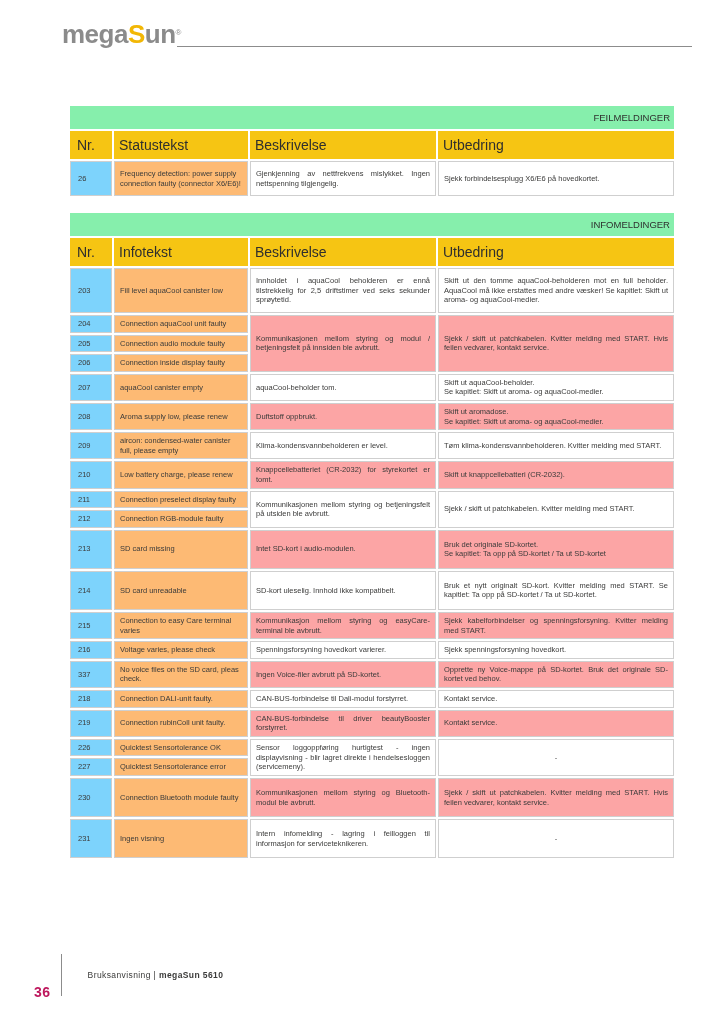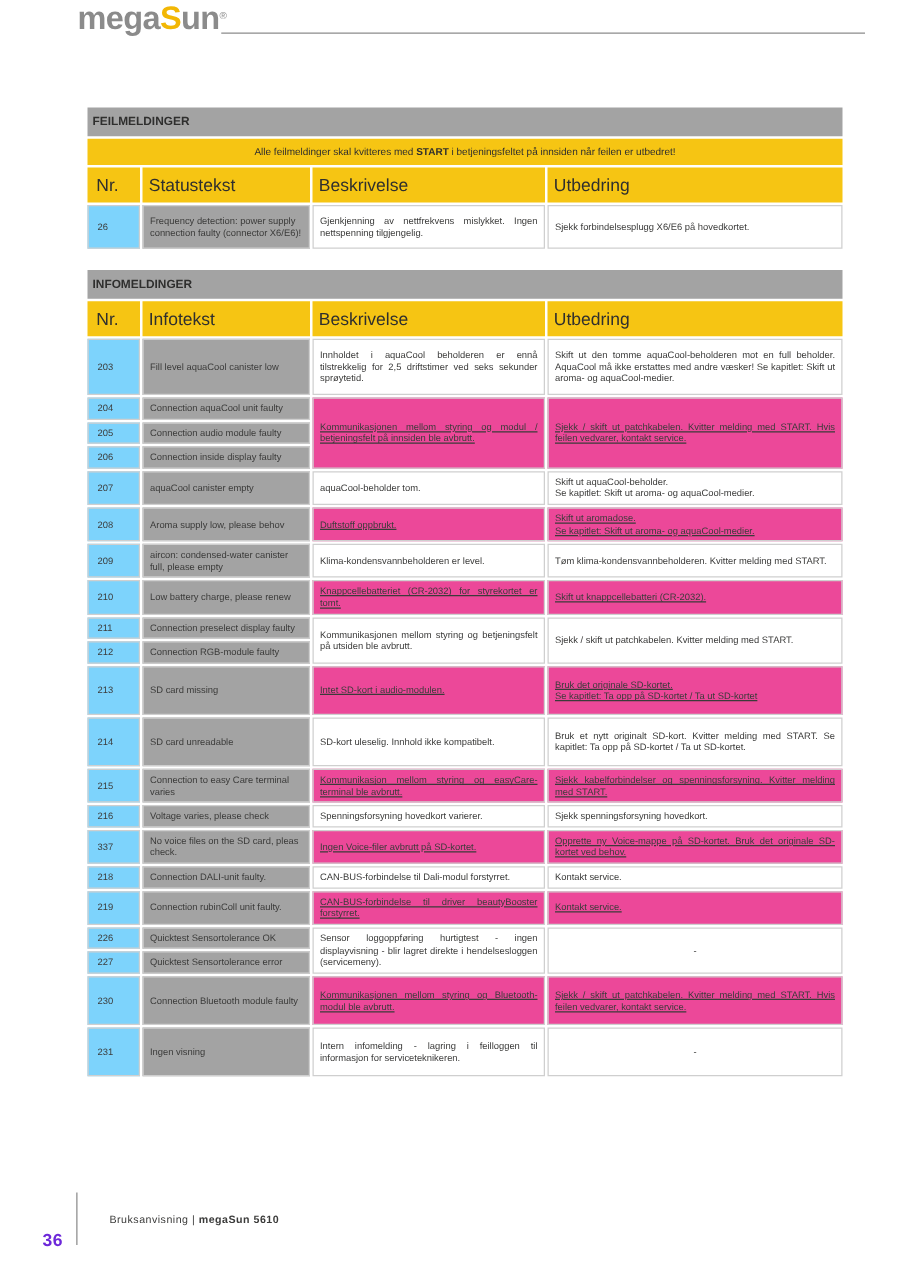--- a/index.html
+++ b/index.html
@@ -4,72 +4,72 @@
 <style>
   * { margin: 0; padding: 0; box-sizing: border-box; }
   html, body { background: #ffffff; }
   body {
     width: 724px; height: 1024px;
     font-family: "Liberation Sans", sans-serif;
     color: #3b3b3a;
     position: relative;
     overflow: hidden;
   }
-  .page { width: 724px; height: 1024px; position: relative; }
+  .page { width: 724px; height: 1024px; position: relative; padding-top: 20px; }
 
   
   .logo-row { height: 28px; margin-left: 62px; margin-right: 32px; position: relative; }
   .logo { font-weight: bold; font-size: 26px; letter-spacing: -0.5px; line-height: 28px; white-space: nowrap; display: inline-block; }
   .lg-gray { color: #8b8b8b; }
   .lg-orange { color: #f2b705; }
   .lg-reg { color: #8b8b8b; font-size: 8px; font-weight: normal; vertical-align: top; position: relative; top: -1px; }
   .logo-rule { position: absolute; left: 115px; right: 0; bottom: 1px; border-bottom: 1px solid #8c8c8c; }
 
   
   .msg-table {
     width: 608px; margin-left: 68px;
     border-collapse: separate; border-spacing: 2px;
     table-layout: fixed;
   }
   .t1 { margin-top: 56px; }
   .t2 { margin-top: 13px; }
   .msg-table td { vertical-align: middle; }
 
   td.title {
-    background: #a3a3a3; border: none;
-    text-align: left; font-weight: bold; font-size: 9.5px;
+    background: #86efac; border: none;
+    text-align: right; font-weight: normal; font-size: 9.5px;
     color: #2f2f2e; padding: 6px 4px;
   }
   td.subtitle {
     background: #f6c513; border: none;
     text-align: center; font-size: 8px; color: #2f2f2e; padding: 6px 4px;
   }
   tr.head td {
     background: #f6c513; border: none;
     font-size: 14px; color: #2f2f2e; padding: 6px 5px; text-align: left;
   }
   tr.head td.num-h { padding-left: 7px; }
 
   tr.body td {
     border: 1px solid #cfcfcf;
     background: #ffffff;
     font-size: 7.5px; line-height: 9.6px;
     padding: 3px 5px;
   }
   tr.body td.num  { background: #7dd3fc; padding-left: 7px; }
-  tr.body td.txt  { background: #a3a3a3; }
+  tr.body td.txt  { background: #fdba74; }
   tr.body td.desc, tr.body td.fix { text-align: justify; white-space: pre-line; }
-  tr.body td.alt  { background: #ec4899; text-decoration: underline; }
+  tr.body td.alt  { background: #fca5a5; }
   tr.body td.ctr  { text-align: center; }
   tr.pad6 > td { padding-top: 7px; padding-bottom: 7px; }
   tr.pad8 > td { padding-top: 9px; padding-bottom: 9px; }
 
   
   .footer { position: absolute; left: 34px; top: 950px; display: flex; align-items: center; }
-  .page-num { font-size: 14px; font-weight: bold; color: #6d28d9; letter-spacing: 0.5px; margin-top: 34px; }
+  .page-num { font-size: 14px; font-weight: bold; color: #be185d; letter-spacing: 0.5px; margin-top: 34px; }
   .footer-divider { width: 1px; height: 42px; background: #8c8c8c; margin-left: 10px; margin-right: 11px; }
   .doc-title { font-size: 8.5px; letter-spacing: 0.4px; color: #3b3b3a; margin-left: 15px; }
   .doc-title b { letter-spacing: 0.4px; }
 </style>
 </head>
 <body>
 
 <div class="page">
 
   <header class="logo-row">
@@ -81,23 +81,20 @@
     <colgroup>
         <col style="width:42px">
         <col style="width:134px">
         <col style="width:186px">
         <col>
       </colgroup>
     <tbody>
         <tr>
       <td colspan="4" class="title">FEILMELDINGER</td>
     </tr>
-    <tr>
-      <td colspan="4" class="subtitle"><span>Alle feilmeldinger skal kvitteres med </span><b>START</b><span> i betjeningsfeltet på innsiden når feilen er utbedret!</span></td>
-    </tr>
     <tr class="head">
       <td class="num-h">Nr.</td>
       <td>Statustekst</td>
       <td>Beskrivelse</td>
       <td>Utbedring</td>
     </tr>
     <tr class="body pad6">
       <td class="num">26</td>
       <td class="txt">Frequency detection: power supply connection faulty (connector X6/E6)!</td>
       <td class="desc">Gjenkjenning av nettfrekvens mislykket. Ingen nettspenning tilgjengelig.</td>
@@ -148,21 +145,21 @@
 
     <tr class="body">
       <td class="num">207</td>
       <td class="txt">aquaCool canister empty</td>
       <td class="desc">aquaCool-beholder tom.</td>
       <td class="fix">Skift ut aquaCool-beholder.
 Se kapitlet: Skift ut aroma- og aquaCool-medier.</td>
     </tr>
     <tr class="body">
       <td class="num">208</td>
-      <td class="txt">Aroma supply low, please behov</td>
+      <td class="txt">Aroma supply low, please renew</td>
       <td class="desc alt">Duftstoff oppbrukt.</td>
       <td class="fix alt">Skift ut aromadose.
 Se kapitlet: Skift ut aroma- og aquaCool-medier.</td>
     </tr>
     <tr class="body">
       <td class="num">209</td>
       <td class="txt">aircon: condensed-water canister full, please empty</td>
       <td class="desc">Klima-kondensvannbeholderen er level.</td>
       <td class="fix">Tøm klima-kondensvannbeholderen. Kvitter melding med START.</td>
     </tr>

